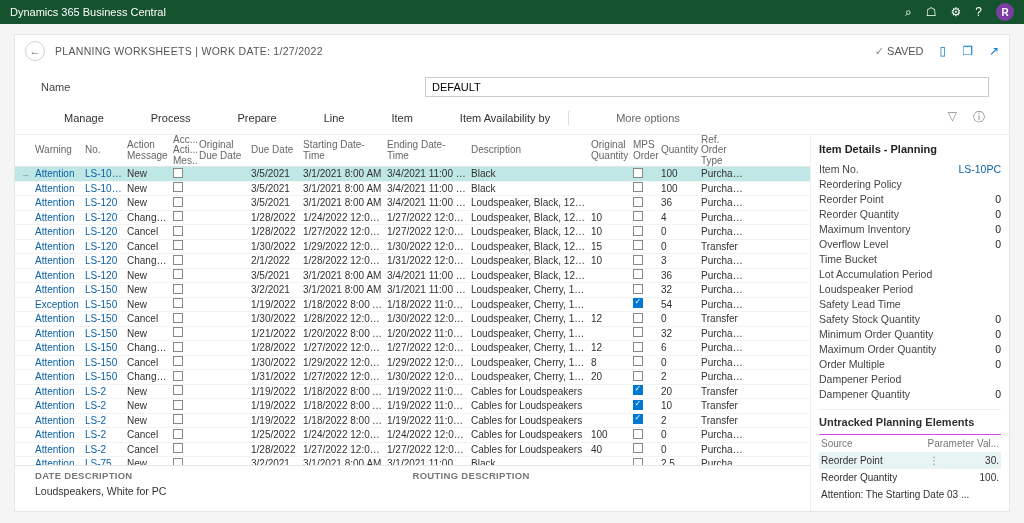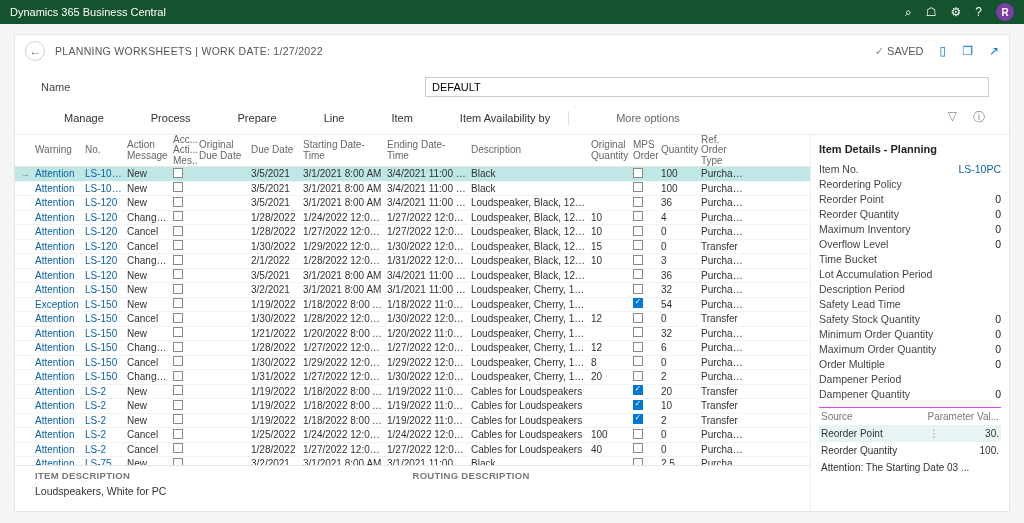--- a/index.html
+++ b/index.html
@@ -454,21 +454,21 @@
             <div class="cell">Black</div>
             <div class="cell num"></div>
             <div class="cell"><span class="chk"></span></div>
             <div class="cell num">2.5</div>
             <div class="cell">Purchase</div>
           </div>
         </div>
 
       <div class="footer">
         <div class="fcol">
-          <div class="flabel">ITEM DESCRIPTION</div>
+          <div class="flabel">DATE DESCRIPTION</div>
           <div class="fval">Loudspeakers, White for PC</div>
         </div>
         <div class="fcol">
           <div class="flabel">ROUTING DESCRIPTION</div>
           <div class="fval"></div>
         </div>
       </div>
     </div>
 
     <div class="side">
@@ -500,21 +500,21 @@
           </div>
           <div class="side-row">
             <span class="label">Time Bucket</span>
             <span class="v"></span>
           </div>
           <div class="side-row">
             <span class="label">Lot Accumulation Period</span>
             <span class="v"></span>
           </div>
           <div class="side-row">
-            <span class="label">Description Period</span>
+            <span class="label">Loudspeaker Period</span>
             <span class="v"></span>
           </div>
           <div class="side-row">
             <span class="label">Safety Lead Time</span>
             <span class="v"></span>
           </div>
           <div class="side-row">
             <span class="label">Safety Stock Quantity</span>
             <span class="v">0</span>
           </div>
@@ -532,20 +532,21 @@
           </div>
           <div class="side-row">
             <span class="label">Dampener Period</span>
             <span class="v"></span>
           </div>
           <div class="side-row">
             <span class="label">Dampener Quantity</span>
             <span class="v">0</span>
           </div>
         </div>
+      <h5>Untracked Planning Elements</h5>
       <div class="side-sub">
         <div class="srow" style="color:#777">
             <span>Source</span>
             <span>Parameter Val...</span>
           </div>
         <div id="untracked-rows">
             <div class="srow hl">
               <span>Reorder Point</span>
               <span class="dots">⋮</span>
               <span>30.</span>

